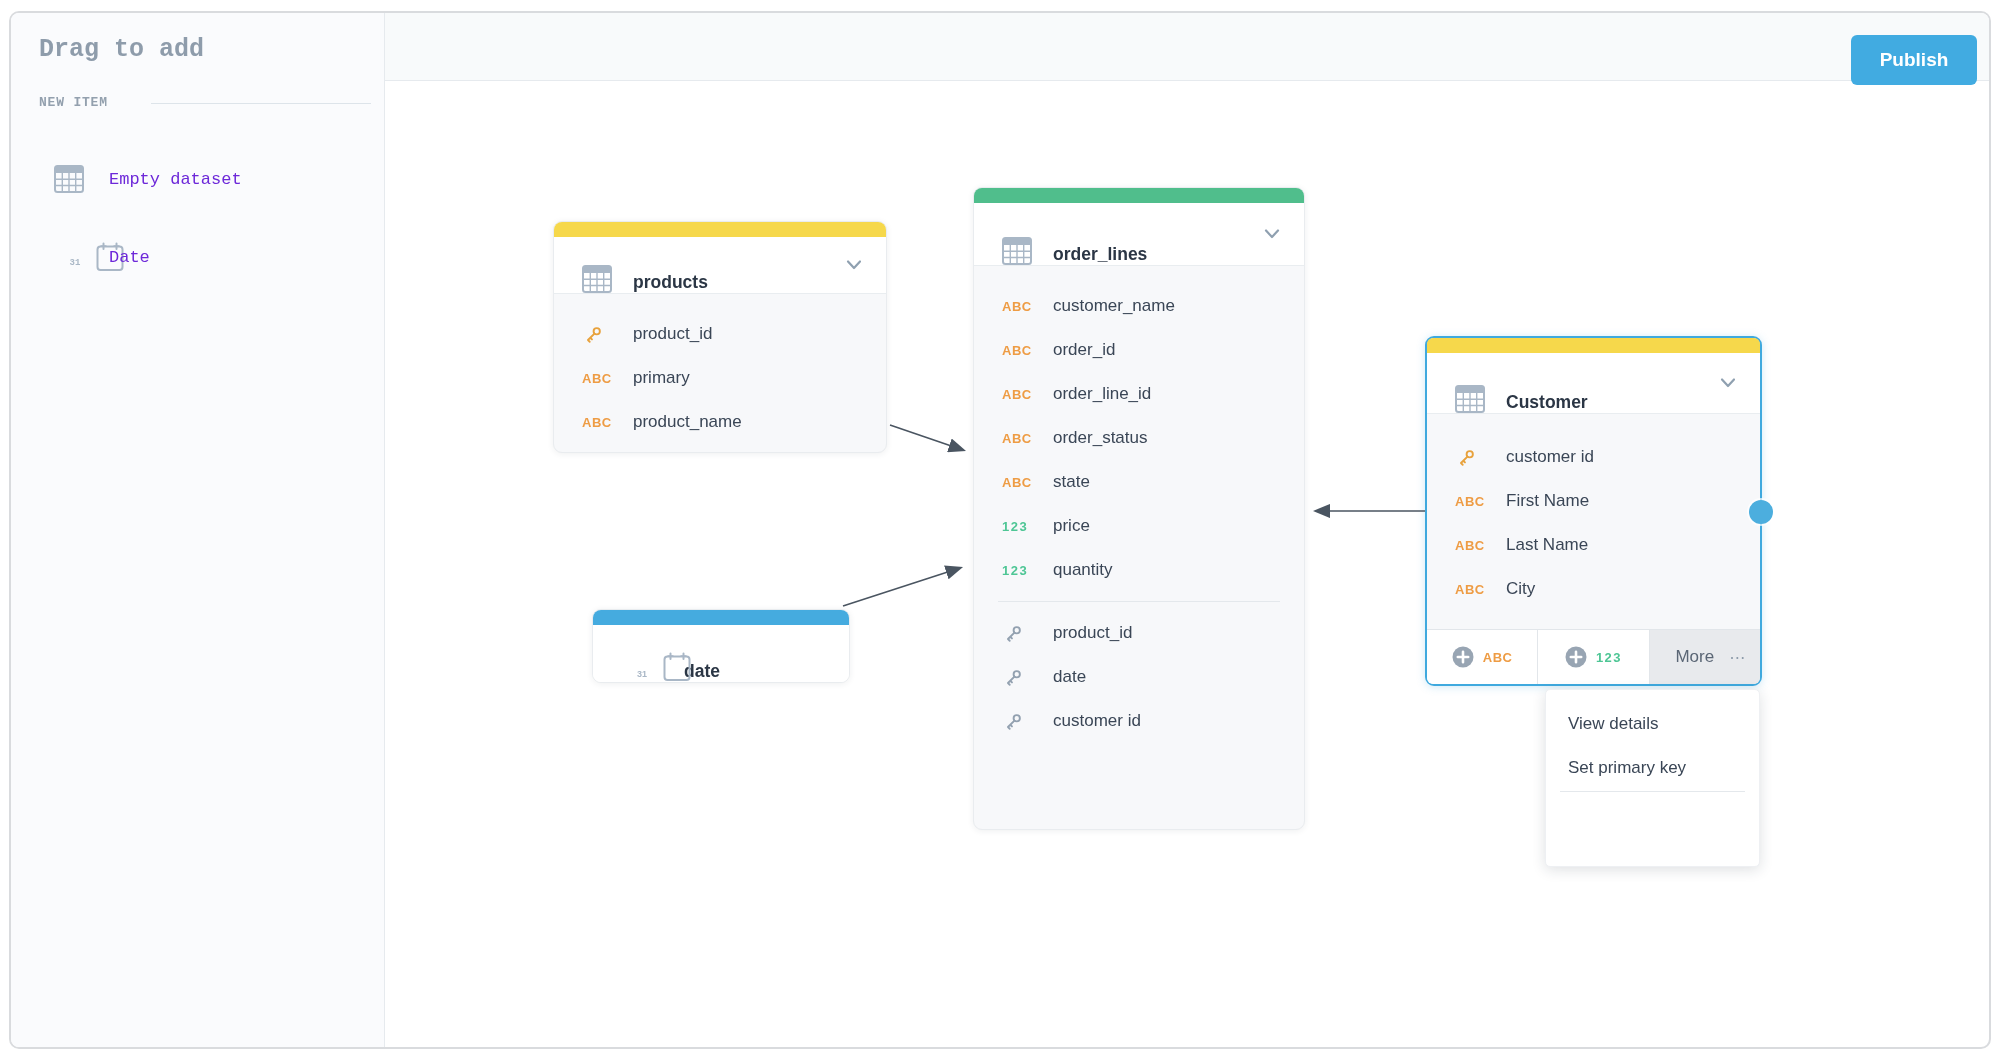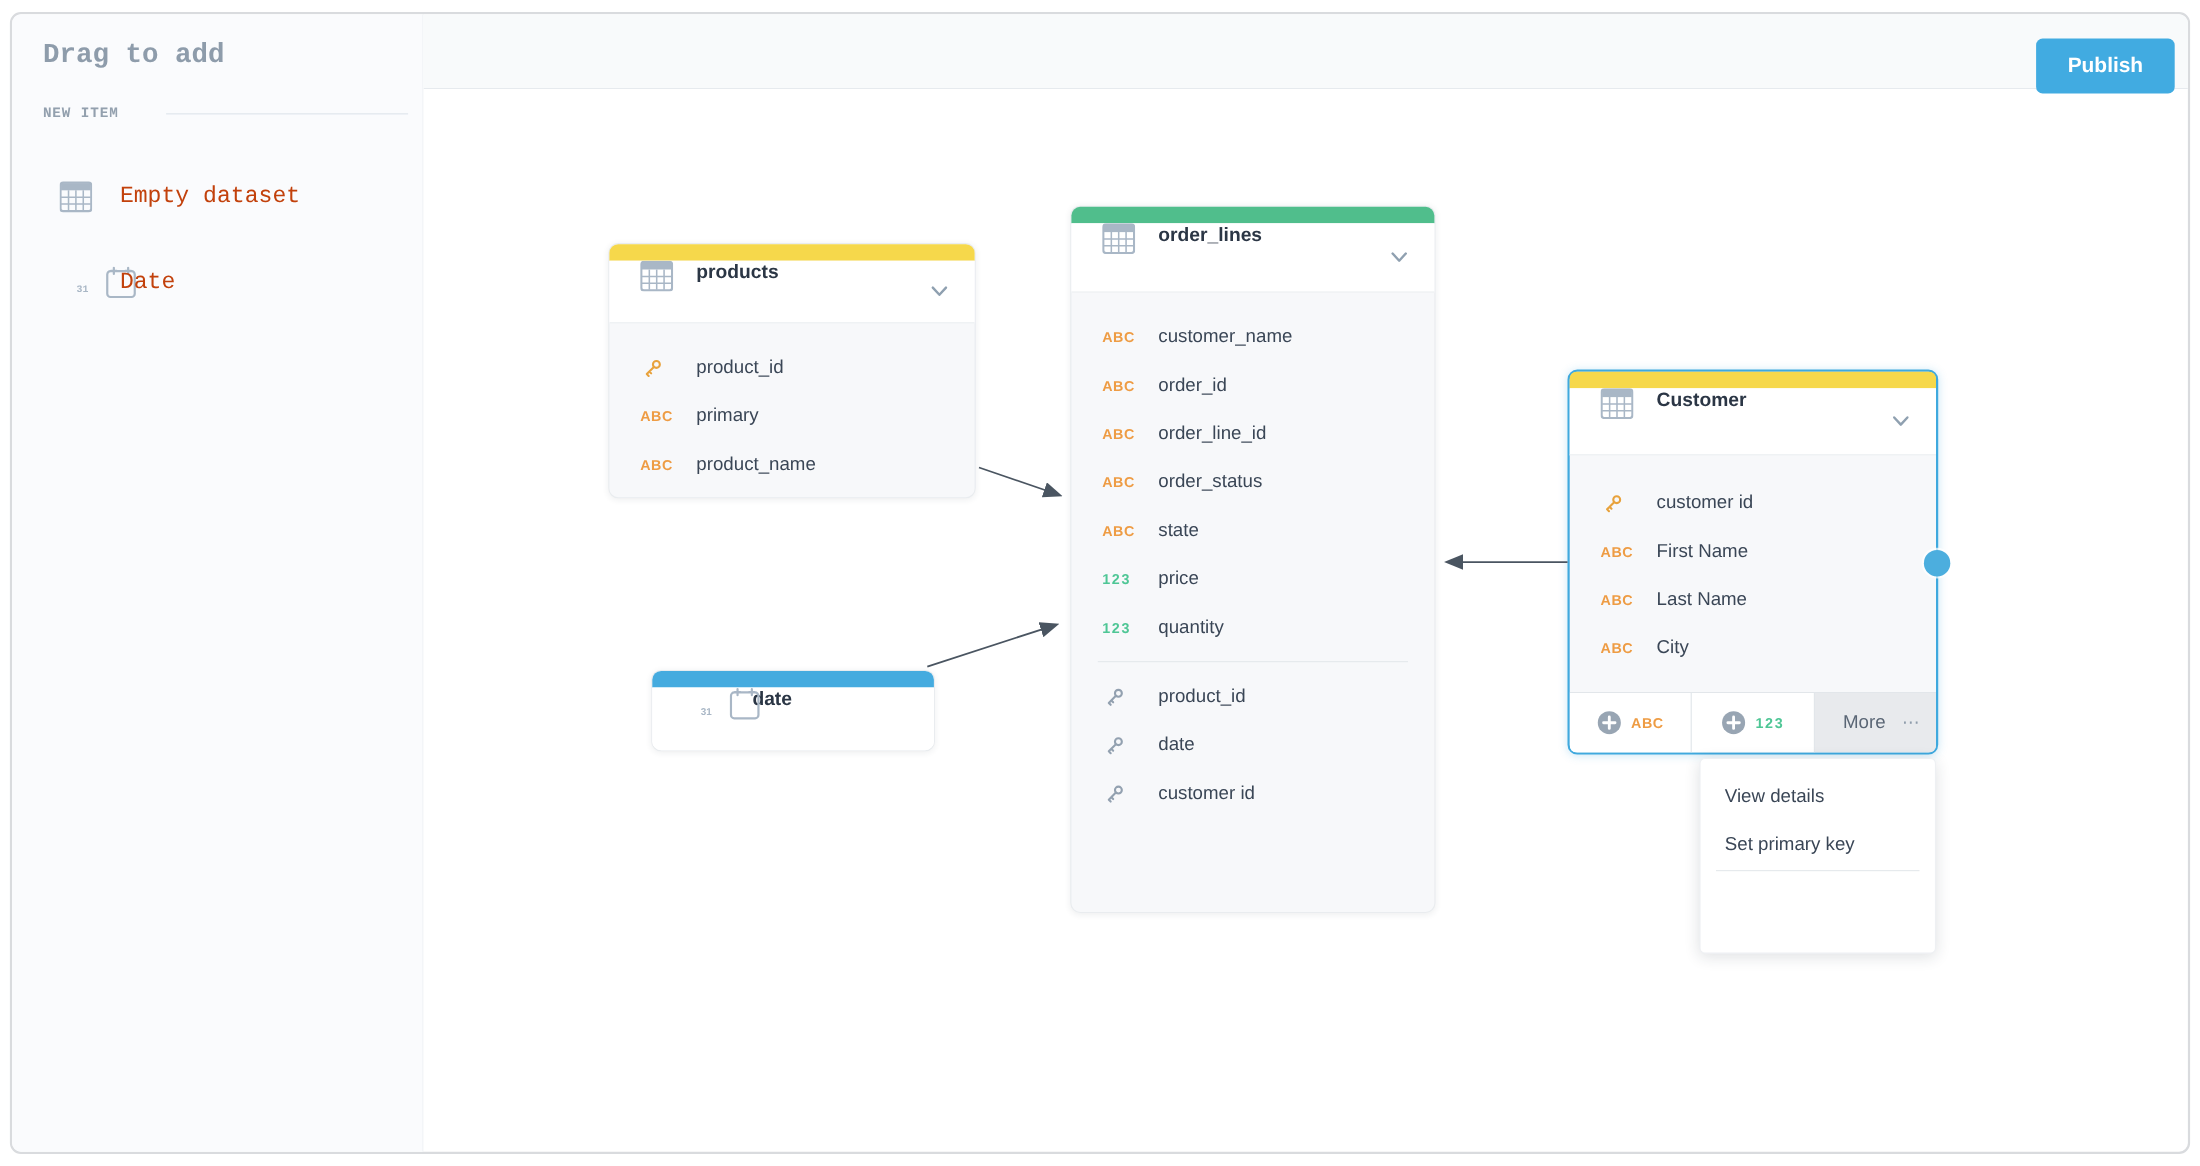--- a/index.html
+++ b/index.html
@@ -32,36 +32,36 @@
   .sidebar {
     position:absolute; left:11px; top:13px; width:374px; height:1034px;
     background:#fafbfd; border-right:1px solid #e6eaee;
     border-top-left-radius:8px; border-bottom-left-radius:8px; z-index:1;font-family:Liberation Mono, monospace;
   }
   .sb-title { position:absolute; left:28px; top:22px; font-size:25px; font-weight:bold; color:#8e9cab; }
   .sb-section { position:absolute; left:28px; top:82px; font-size:13px; font-weight:bold; letter-spacing:.8px; color:#93a0ae; }
   .sb-section-line { position:absolute; left:140px; top:90px; width:220px; height:1px; background:#dde4ea; }
   .sb-item { position:absolute; left:0; width:374px; height:56px; cursor:grab; }
   .sb-item .sb-icon { position:absolute; left:43px; top:13px; width:30px; height:30px; color:#a9b7c6; }
-  .sb-item .sb-label { position:absolute; left:98px; top:50%; transform:translateY(-50%); font-size:21px; color:#c2410c; }
+  .sb-item .sb-label { position:absolute; left:98px; top:50%; transform:translateY(-50%); font-size:17px; color:#6d28d9; }
   .sb-item-1 { top:138px; }
   .sb-item-2 { top:216px; }
 
   
   .card {
     position:absolute; background:#f7f8fa; border:1px solid #e9ecef; border-radius:9px;
     box-shadow:0 1px 6px rgba(40,50,60,.08); z-index:2;
   }
   .card .accent { height:15px; border-top-left-radius:8px; border-top-right-radius:8px; }
   .accent-yellow { background:#f6d84b; }
   .accent-green  { background:#50be8c; }
   .accent-blue   { background:#45abdf; }
   .card .chead {
     position:relative; background:#fff; border-bottom:1px solid #e9edf0;
-    display:flex; align-items:flex-start; padding-left:28px; cursor:pointer;
+    display:flex; align-items:flex-end; padding-left:28px; cursor:pointer;
   }
   .card .chead .grid-ic { width:30px; height:28px; color:#a9b7c6; flex:0 0 auto; }
   .card .chead .ctitle { margin-left:21px; font-size:17.5px; font-weight:bold; color:#2b3645; }
   .card .chead .chev { position:absolute; right:24px; top:50%; transform:translateY(-50%); width:16px; height:11px; color:#8fa0b0; }
   .cbody { padding-top:18px; }
   .frow { display:flex; align-items:center; height:44px; padding-left:28px; cursor:pointer; }
   .fbadge { width:51px; flex:0 0 auto; display:flex; align-items:center; }
   .abc-badge { font-size:13px; font-weight:bold; letter-spacing:.5px; color:#ee9c44; }
   .num-badge { font-size:13px; font-weight:bold; letter-spacing:1.5px; color:#4ec695; }
   .key-ic { width:19px; height:19px; margin-left:2px; }

